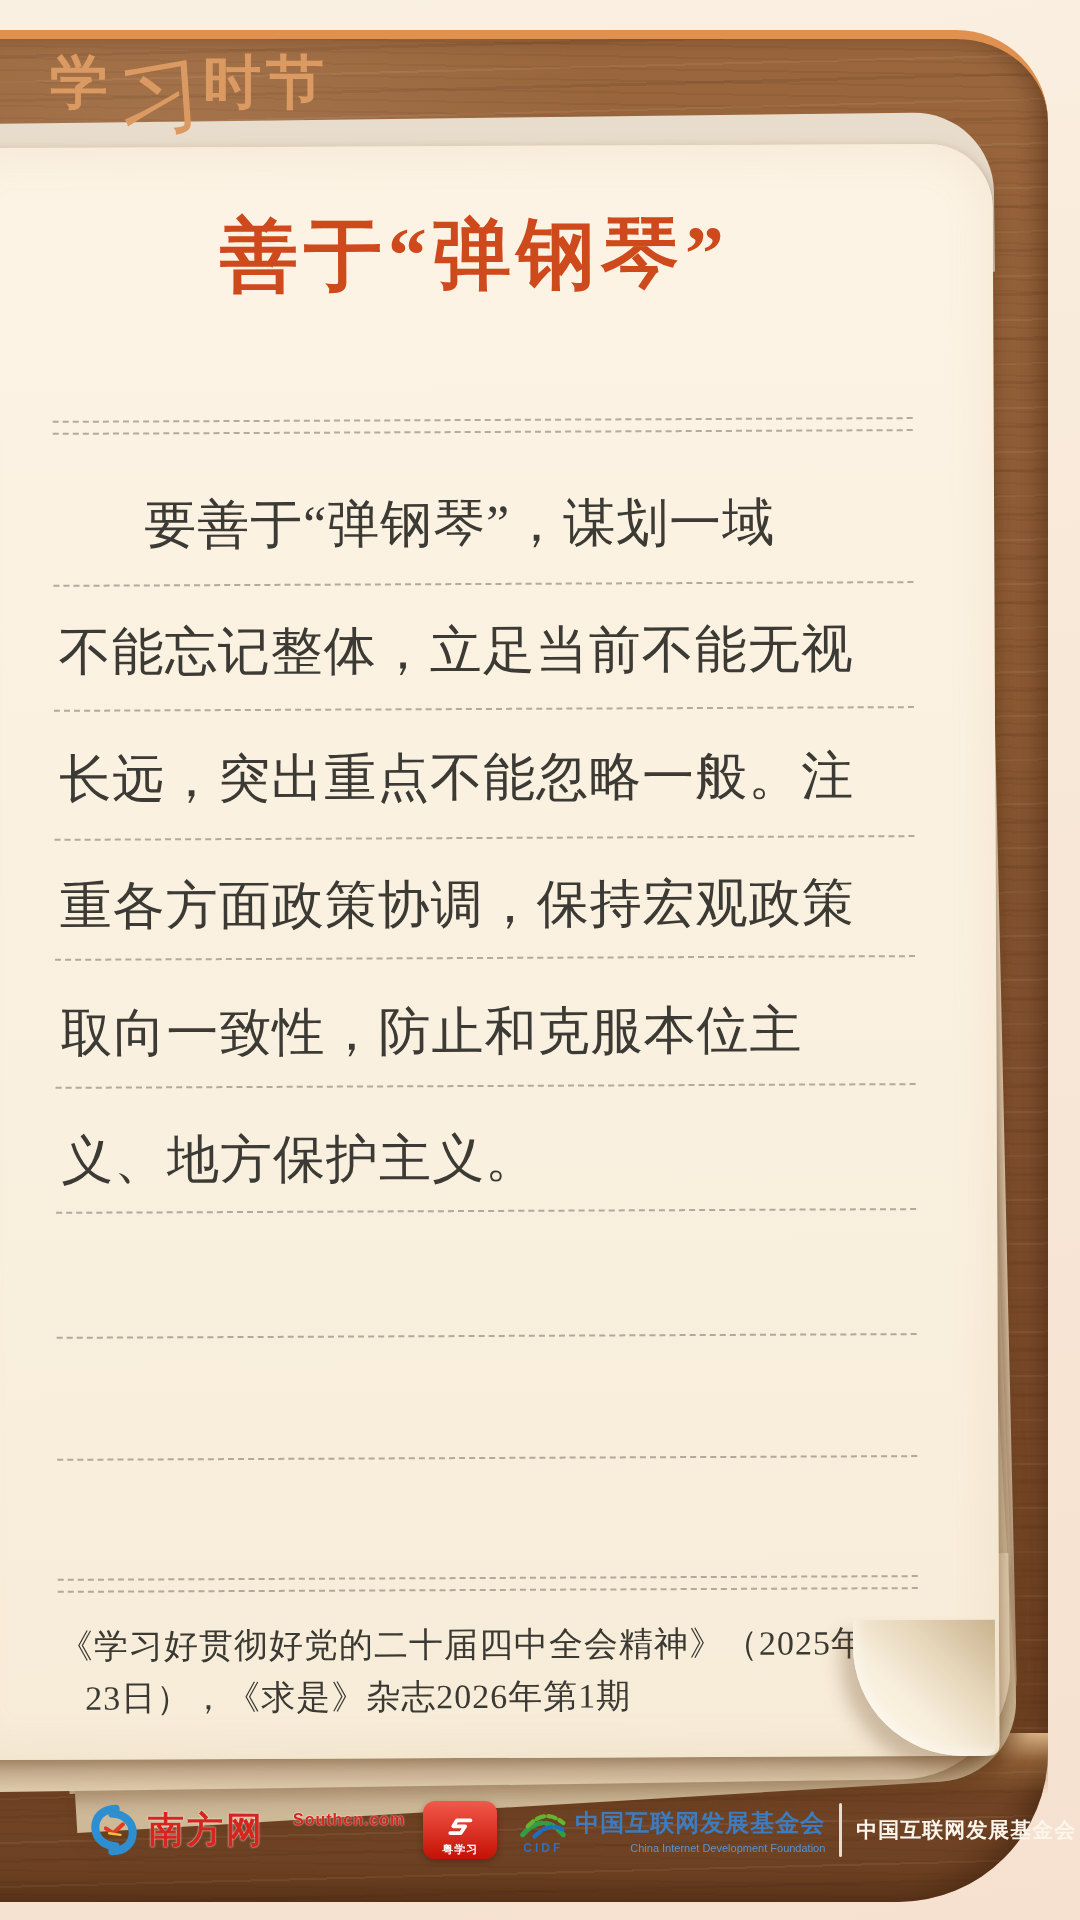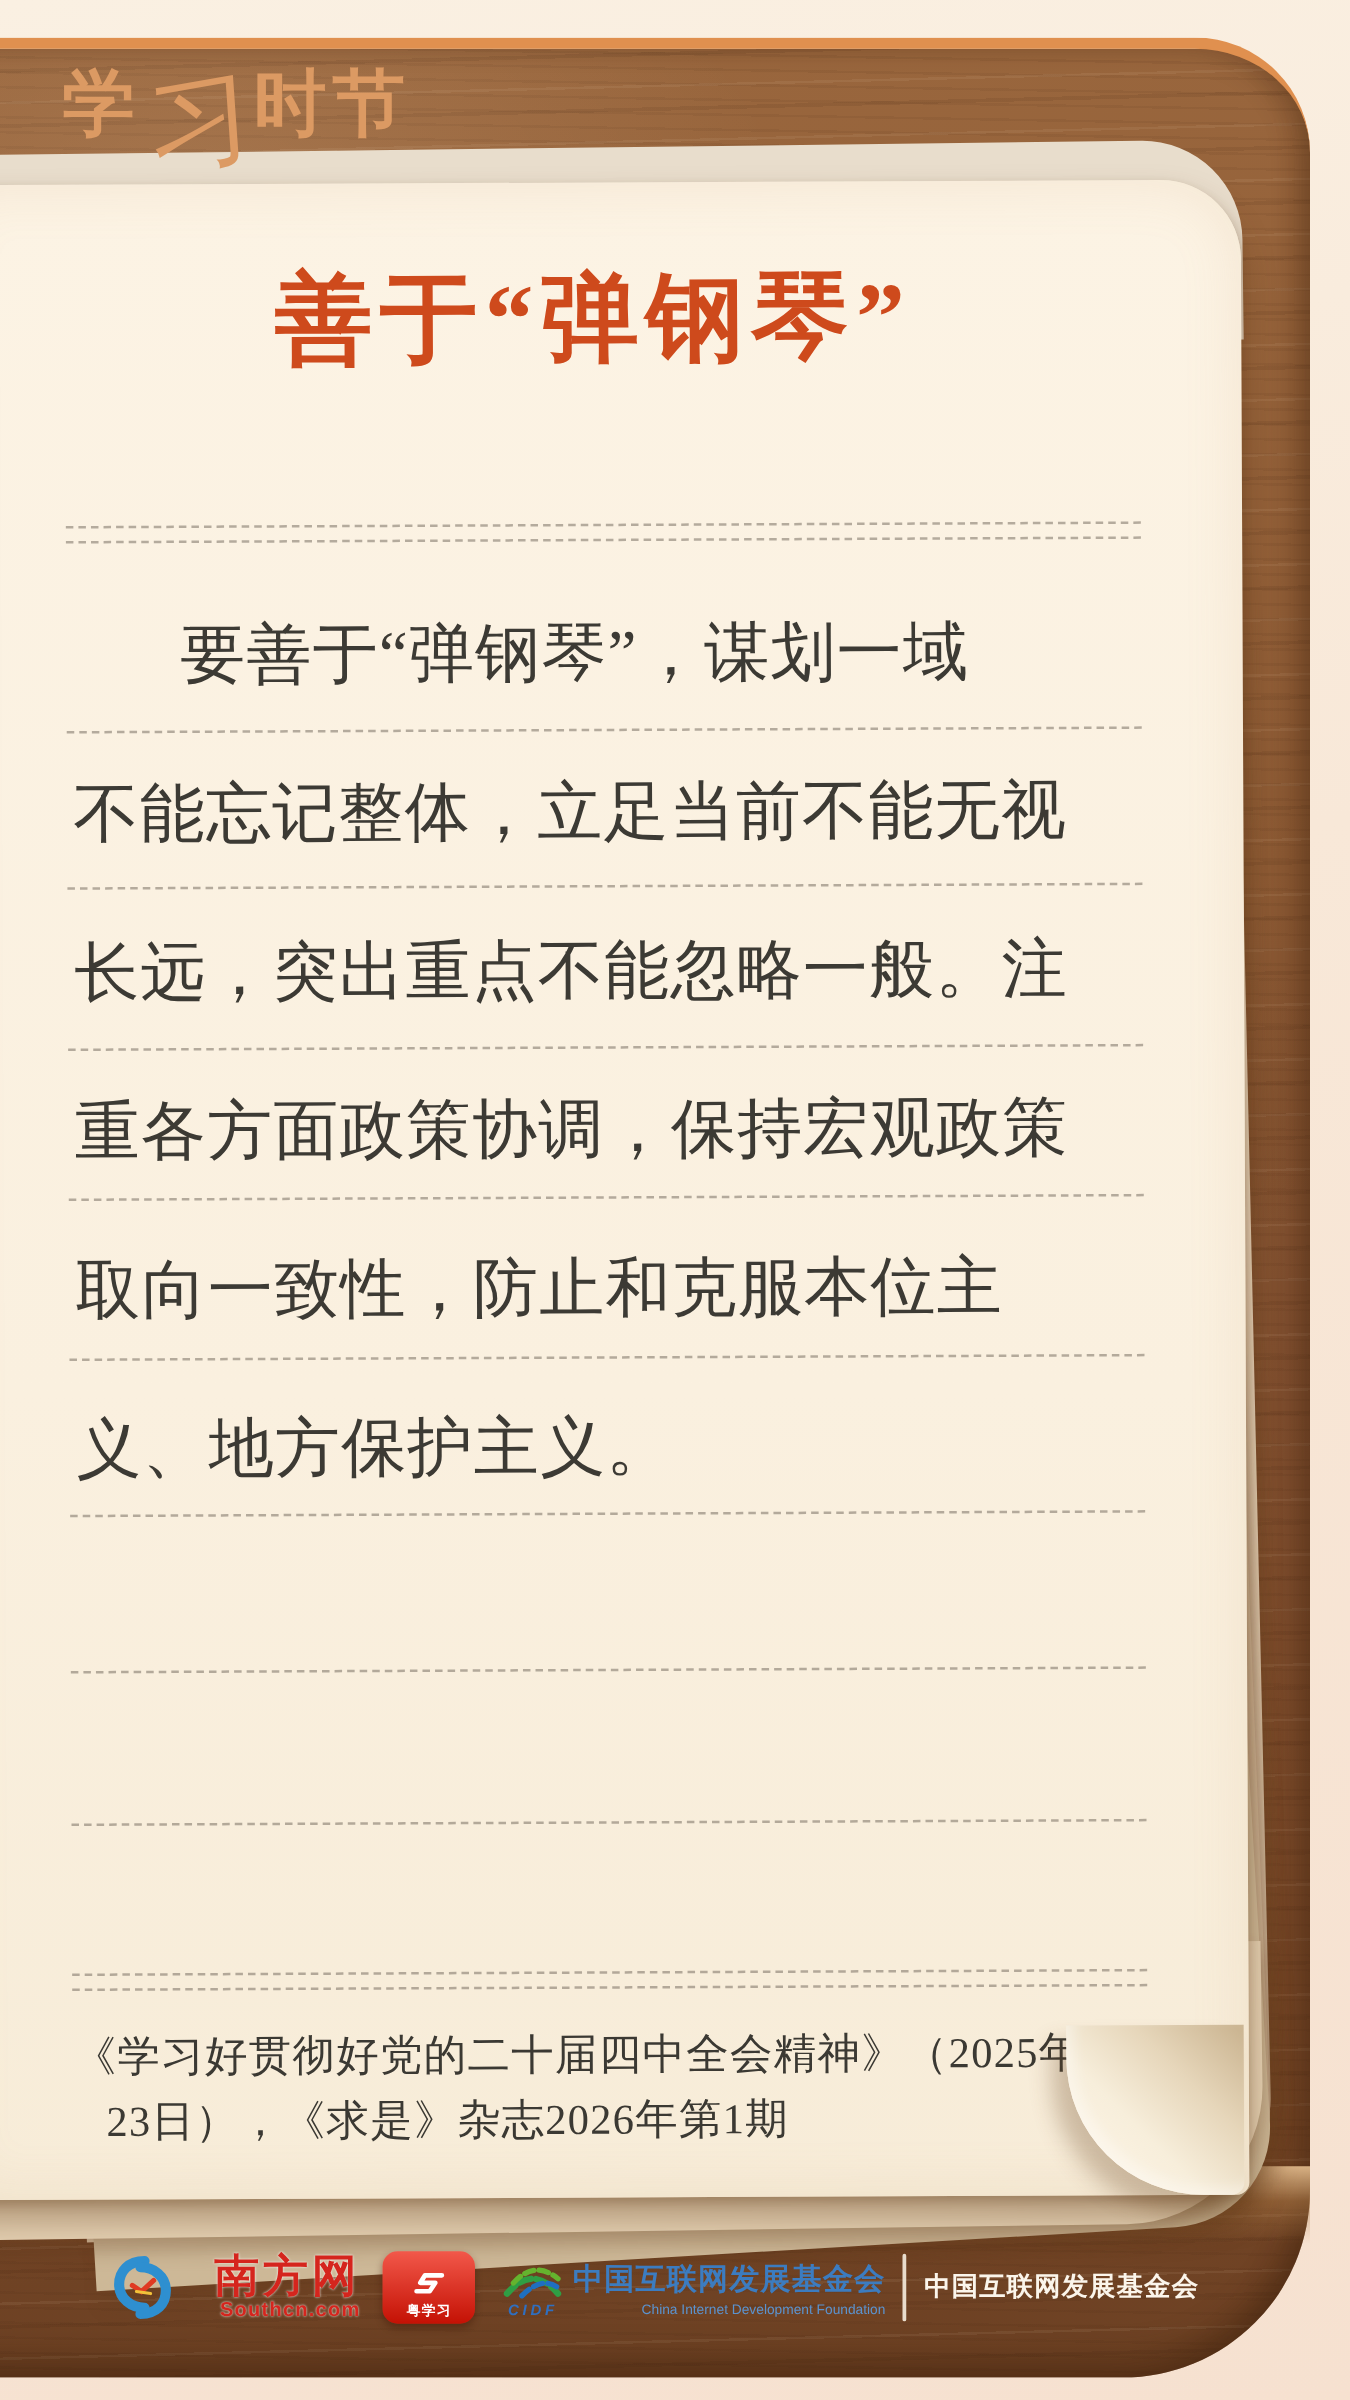--- a/index.html
+++ b/index.html
@@ -64,33 +64,33 @@
   .attrib .a2{padding-left:26px;}
   .curl{
     position:absolute;right:4px;bottom:0px;width:142px;height:136px;
     background:linear-gradient(225deg,#c9b28e 0%,#e6d6ba 32%,#f7eedb 60%,#fcf3e3 82%);
     border-radius:0 0 10px 110px;
     box-shadow:-12px 14px 18px rgba(105,68,32,.30), inset 6px -6px 10px rgba(255,255,255,.35);
   }
   
   .footer{position:absolute;left:0;top:1778px;width:1080px;height:104px;z-index:4;display:flex;align-items:center;}
   .southcn{margin-left:88px;display:flex;align-items:center;gap:8px;}
-  .sc-text{display:flex;flex-direction:column;align-items:flex-end;}
+  .sc-text{display:flex;flex-direction:row;align-items:flex-start;}
   .sc-cn{font-size:36px;font-weight:700;color:#d5251d;line-height:38px;letter-spacing:3px;text-shadow:0 0 2px #fff;}
   .sc-en{font-size:16px;font-weight:700;color:#d5251d;letter-spacing:1px;text-shadow:0 0 2px #fff;font-family:"Liberation Sans",sans-serif;margin-left:28px;}
   .yxx{
     margin-left:18px;width:74px;height:54px;border-radius:12px;flex:0 0 auto;
     background:linear-gradient(180deg,#f2584a,#c41104);
     display:flex;flex-direction:column;align-items:center;justify-content:flex-end;
     padding-bottom:4px;box-shadow:0 3px 6px rgba(60,20,5,.4);
   }
   .yxx-label{color:#fff;font-size:11px;font-weight:700;letter-spacing:1px;line-height:12px;}
   .cidf{margin-left:22px;display:flex;align-items:center;gap:8px;}
   .cidf-badge{display:flex;flex-direction:column;align-items:center;}
-  .cidf-abbr{color:#2f6fc0;font-size:12px;font-weight:700;letter-spacing:3px;margin-top:1px;font-family:"Liberation Sans",sans-serif;font-style:italic;}
+  .cidf-abbr{color:#2f6fc0;font-size:12px;font-weight:700;letter-spacing:3px;margin-top:1px;font-family:"Liberation Sans",sans-serif;}
   .cidf-cn{font-size:24px;font-weight:700;color:#3c7cc0;letter-spacing:1px;white-space:nowrap;}
   .cidf-en{font-size:11px;color:#5b93cf;margin-top:3px;font-family:"Liberation Sans",sans-serif;white-space:nowrap;text-align:right;}
   .fdivider{width:3px;height:54px;background:#efe5d6;opacity:.95;margin:0 14px;border-radius:2px;flex:0 0 auto;}
   .credits{color:#fbf5eb;font-size:21px;line-height:30px;font-weight:600;letter-spacing:1px;white-space:nowrap;font-family:"Liberation Sans",sans-serif;}
 </style>
 </head>
 <body>
 
 <div class="stage">
 

